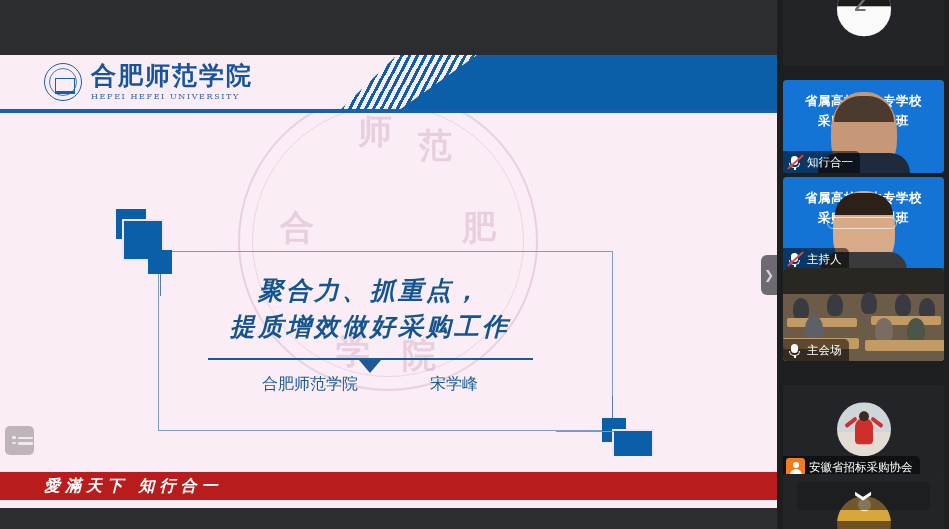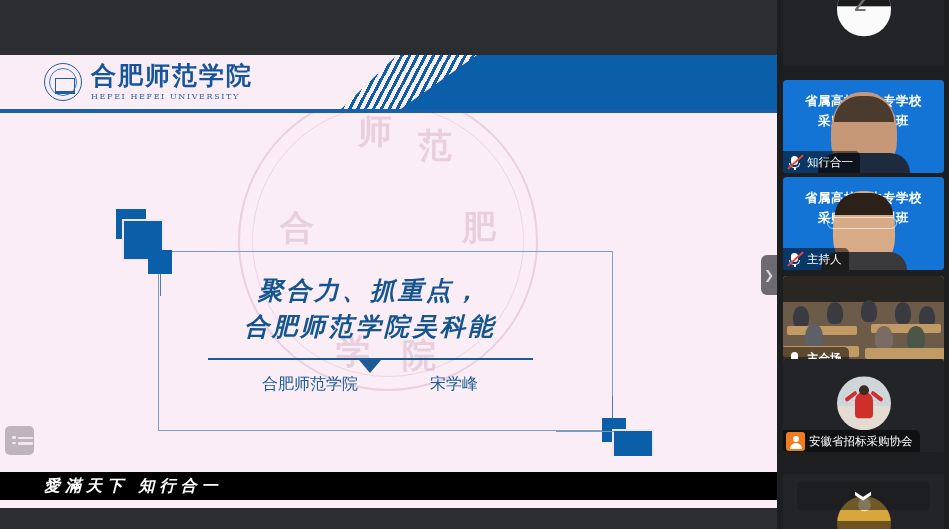--- a/index.html
+++ b/index.html
@@ -58,21 +58,21 @@
   .divider { position:relative; width:325px; height:2px; background:#1c5a96; margin:14px auto 0; }
   .divider::after { content:""; position:absolute; left:50%; top:2px; margin-left:-11px;
             border-left:11px solid transparent; border-right:11px solid transparent;
             border-top:13px solid #1c5a96; }
   .meta-row { display:flex; justify-content:center; gap:72px; margin-top:14px; }
   .meta { font-size:16px; color:#1a5b98; }
   .date { font-size:16px; color:#1a5b98; margin-top:14px; }
 
   
   .slide-footer { position:absolute; left:0; bottom:0; width:777px; height:52px; background:#faedf5; }
-  .footer-bar { position:absolute; left:0; bottom:8px; width:777px; height:28px; background:#000000; }
+  .footer-bar { position:absolute; left:0; bottom:8px; width:777px; height:28px; background:#b91c1c; }
   .footer-txt { position:absolute; left:44px; top:4px; color:#ffffff; font-size:16px; font-weight:bold;
                 letter-spacing:5px; font-family:"DejaVu Serif","Liberation Serif",serif; font-style:italic; }
 
   
   .list-btn { position:absolute; left:5px; top:426px; width:29px; height:29px; border-radius:5px;
               background:rgba(120,110,120,.45); display:flex; align-items:center; justify-content:center; }
   .list-btn .bars { width:15px; display:flex; flex-direction:column; gap:2.5px; }
   .list-btn .bars i { display:block; height:2.6px; background:#ece8ee; border-radius:1px; }
   .list-btn .bars i:nth-child(odd) { width:4px; }
   .list-btn .bars i:nth-child(even) { width:15px; margin-top:-4.8px; margin-left:6px; }
@@ -167,21 +167,21 @@
         <div class="line-v" style="left:160px;top:161px;height:22px;"></div>
 
         <div class="line-v" style="left:612px;top:283px;height:24px;"></div>
         <div class="sq" style="left:602px;top:305px;width:24px;height:24px;"></div>
         <div class="sq outline" style="left:614px;top:318px;width:38px;height:38px;"></div>
 
         <div class="line-h" style="left:556px;top:318px;width:58px;"></div>
 
         <div class="title-block">
           <div class="t-line">聚合力、抓重点，</div>
-          <div class="t-line">合肥师范学院吴科能</div>
+          <div class="t-line">提质增效做好采购工作</div>
           <div class="divider"></div>
           <div class="meta-row">
             <span class="meta">合肥师范学院</span>
             <span class="meta">宋学峰</span>
           </div>
         </div>
       </div>
 
       <div class="slide-footer">
         <div class="footer-bar">
@@ -245,21 +245,21 @@
         <span class="mic muted">
           <span class="body"></span>
             <span class="arc"></span>
             <span class="stem"></span>
             <span class="slash"></span>
         </span>
         <span class="lbl">主持人</span>
       </div>
     </div>
 
-    <div class="tile active" style="top:276px;height:93px;font-weight:bold;">
+    <div class="tile active" style="top:268px;height:93px;">
       <div class="room">
         <div class="person" style="left:10px;top:30px;width:16px;height:22px;"></div>
         <div class="person" style="left:44px;top:26px;width:16px;height:22px;"></div>
         <div class="person" style="left:78px;top:24px;width:16px;height:22px;"></div>
         <div class="person" style="left:112px;top:26px;width:16px;height:22px;"></div>
         <div class="person" style="left:136px;top:30px;width:16px;height:22px;"></div>
         <div class="desk" style="left:4px;top:50px;width:70px;height:9px;"></div>
         <div class="desk" style="left:88px;top:48px;width:70px;height:9px;"></div>
         <div class="person" style="left:22px;top:48px;width:18px;height:24px;background:#5e6068;"></div>
         <div class="person" style="left:92px;top:50px;width:18px;height:24px;background:#7a6c63;"></div>
@@ -270,21 +270,21 @@
       <div class="nametag">
         <span class="mic">
           <span class="body"></span>
             <span class="arc"></span>
             <span class="stem"></span>
         </span>
         <span class="lbl">主会场</span>
       </div>
     </div>
 
-    <div class="tile" style="top:359px;height:93px;">
+    <div class="tile" style="top:385px;height:93px;">
       <div class="bg dark"></div>
       <div class="avatar">
         <div style="position:absolute;inset:0;background:linear-gradient(#cfd6da 0 55%, #e4dcd2 55% 100%);"></div>
         <div style="position:absolute;left:18px;top:16px;width:18px;height:26px;background:#cf2f2a;border-radius:8px 8px 4px 4px;"></div>
         <div style="position:absolute;left:22px;top:9px;width:10px;height:10px;border-radius:50%;background:#3a2a22;"></div>
         <div style="position:absolute;left:7px;top:18px;width:14px;height:4px;background:#cf2f2a;transform:rotate(-38deg);border-radius:2px;"></div>
         <div style="position:absolute;left:33px;top:18px;width:14px;height:4px;background:#cf2f2a;transform:rotate(38deg);border-radius:2px;"></div>
       </div>
       <div class="nametag">
         <span class="orange-badge">

